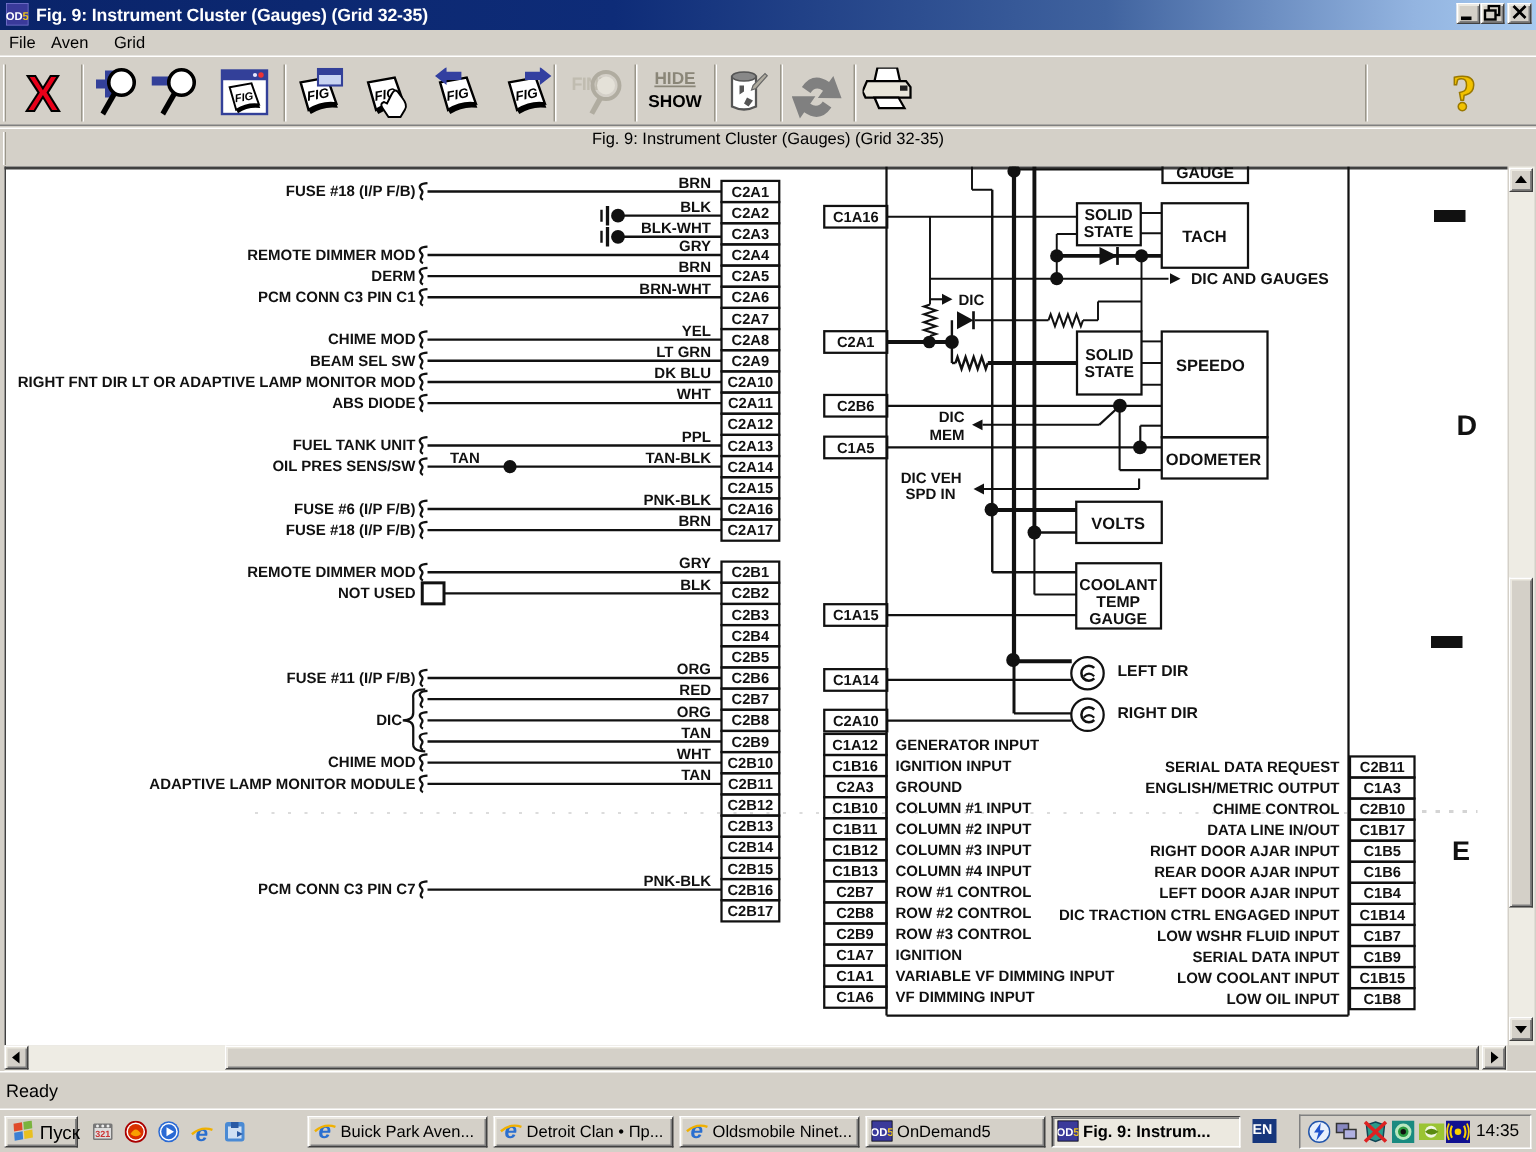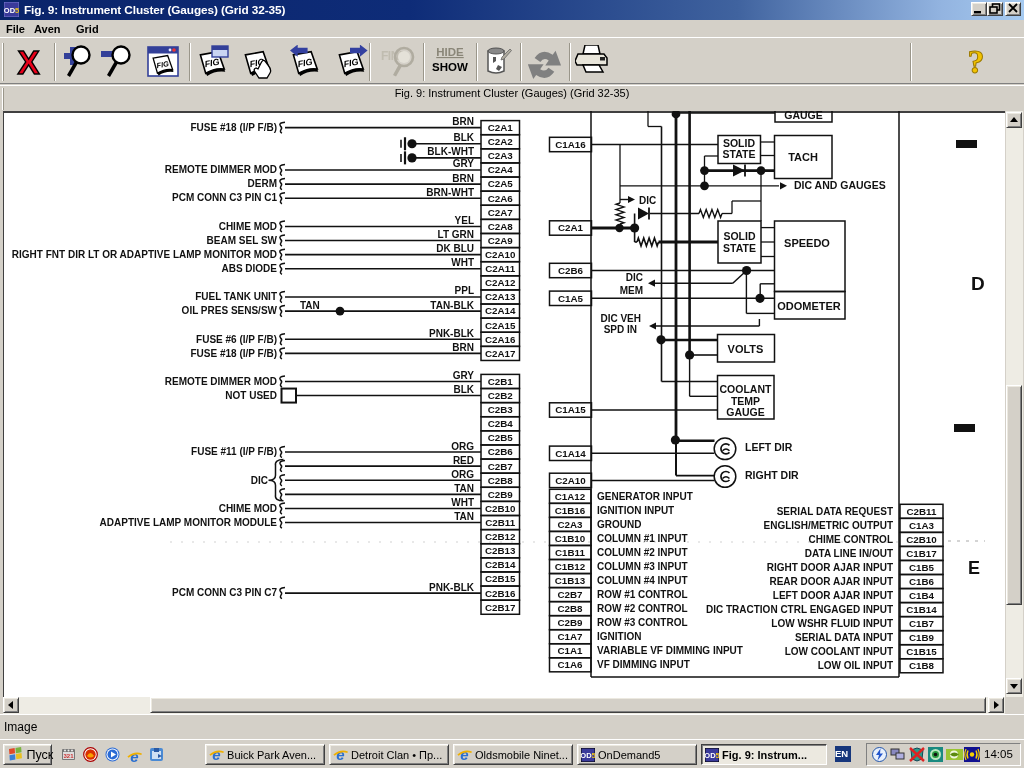--- a/index.html
+++ b/index.html
@@ -1,20 +1,20 @@
 <!DOCTYPE html>
 <html><head><meta charset="utf-8"><style>
 * { margin:0; padding:0; box-sizing:border-box; }
 body { width:1024px; height:768px; font-family:"Liberation Sans", sans-serif; background:#d4d0c8; overflow:hidden; position:relative; }
 .titlebar { position:absolute; left:0; top:0; width:1024px; height:20px;
   background:linear-gradient(to right,#0a246a,#0e2c78 40%,#40639f 72%,#93b4e0 92%,#a6caf0); }
 .wbtn { position:absolute; top:2px; width:16px; height:14px; background:#d4d0c8;
   border:1px solid; border-color:#fff #404040 #404040 #fff; box-shadow:inset 1px 1px 0 #ece9e0, inset -1px -1px 0 #808080;
   font-size:10px; font-weight:bold; text-align:center; line-height:12px; color:#000; }
-.menubar { position:absolute; left:0; top:20px; width:1024px; height:17px; background:#d4d0c8; font-size:11px;font-weight:bold; }
+.menubar { position:absolute; left:0; top:20px; width:1024px; height:17px; background:#d4d0c8; font-size:11px; }
 .toolbar { position:absolute; left:0; top:37px; width:1024px; height:47px; background:#d4d0c8;
   border-top:1px solid #fff; border-bottom:1px solid #808080; }
 .figbar { position:absolute; left:0; top:85px; width:1024px; height:26px; background:#d4d0c8;
   border-top:1px solid #fff; font-size:11px; text-align:center; line-height:15px; }
 .content { position:absolute; left:3px; top:111px; width:1002px; height:586px; background:#fff;
   border-left:1px solid #404040; border-top:2px solid #404040; }
 .statusbar { position:absolute; left:0; top:714px; width:1024px; height:26px; background:#d4d0c8;
   border-top:1px solid #fff; font-size:12px; padding:5px 0 0 4px; }
 .taskbar { position:absolute; left:0; top:739px; width:1024px; height:29px; background:#d4d0c8; border-top:1px solid #fff; }
 </style></head>
@@ -527,21 +527,21 @@
 
 <div style="position:absolute;left:3px;top:697px;width:1002px;height:17px;background:#eeece4;"></div>
 <div style="position:absolute;left:3px;top:697px;width:16px;height:16px;background:#d4d0c8;border-top:1px solid #fff;border-left:1px solid #fff;border-right:1px solid #404040;border-bottom:1px solid #404040;box-shadow:inset 1px 1px 0 #ece9e0, inset -1px -1px 0 #808080"><svg width="14" height="14" viewBox="0 0 14 14">
       <path d="M3 9 L7 4 L11 9 Z" fill="#000" transform="rotate(270 7 7)"></path>
     </svg></div>
 <div style="position:absolute;left:988px;top:697px;width:16px;height:16px;background:#d4d0c8;border-top:1px solid #fff;border-left:1px solid #fff;border-right:1px solid #404040;border-bottom:1px solid #404040;box-shadow:inset 1px 1px 0 #ece9e0, inset -1px -1px 0 #808080"><svg width="14" height="14" viewBox="0 0 14 14">
       <path d="M3 9 L7 4 L11 9 Z" fill="#000" transform="rotate(90 7 7)"></path>
     </svg></div>
 <div style="position:absolute;left:150px;top:697px;width:836px;height:16px;background:#d4d0c8;border:1px solid;border-color:#fff #404040 #404040 #fff;box-shadow:inset 1px 1px 0 #ece9e0,inset -1px -1px 0 #808080"></div>
 <div style="position:absolute;left:1005px;top:697px;width:18px;height:17px;background:#d4d0c8"></div>
-<div class="statusbar">Image</div>
+<div class="statusbar">Ready</div>
 <div class="taskbar">
     <div style="position:absolute;left:3px;top:4px;width:49px;height:21px;background:#d4d0c8;border:1px solid;border-color:#fff #404040 #404040 #fff;box-shadow:inset 1px 1px 0 #ece9e0,inset -1px -1px 0 #808080;font-size:12.5px;font-weight:normal;line-height:20px;white-space:nowrap;padding-left:4px"><svg width="15" height="14" viewBox="0 0 16 16" style="vertical-align:-2px">
         <g transform="rotate(-4 8 8)">
           <rect x="1" y="2" width="6.5" height="6" fill="#e04a2a" transform="skewY(-6)"></rect>
           <rect x="8.5" y="2" width="6.5" height="6" fill="#7ab33e" transform="skewY(-6)"></rect>
           <rect x="1" y="9" width="6.5" height="6" fill="#3a7fd4" transform="skewY(-6)"></rect>
           <rect x="8.5" y="9" width="6.5" height="6" fill="#e8c020" transform="skewY(-6)"></rect>
         </g>
       </svg><span style="vertical-align:top">&nbsp;Пуск</span></div>
     <div style="position:absolute;left:61px;top:7px"><svg width="15" height="15" viewBox="0 0 15 15">
@@ -617,13 +617,13 @@
         <rect x="0" y="2" width="17" height="11" fill="#9ac433"></rect>
         <circle cx="8" cy="7.5" r="4" fill="#fff" opacity="0.85"></circle>
         <path d="M4 7.5 Q8 3.5 13 7.5 Q8 11.5 4 7.5" fill="#5a8a10"></path>
       </svg></div>
     <div style="position:absolute;left:964px;top:7px"><svg width="16" height="15" viewBox="0 0 16 15">
         <rect x="0" y="0" width="16" height="15" fill="#101090"></rect>
         <circle cx="8" cy="7.5" r="2.2" fill="#f8d000"></circle>
         <path d="M4 3.5 Q2 7.5 4 11.5 M12 3.5 Q14 7.5 12 11.5" stroke="#f8d000" stroke-width="1.4" fill="none"></path>
         <path d="M2 2 Q-0.5 7.5 2 13 M14 2 Q16.5 7.5 14 13" stroke="#f8d000" stroke-width="1.2" fill="none"></path>
       </svg></div>
-    <div style="position:absolute;left:984px;top:8px;width:38px;font-size:11.5px">14:05</div>
+    <div style="position:absolute;left:984px;top:8px;width:38px;font-size:11.5px">14:35</div>
   </div>
 </body></html>

